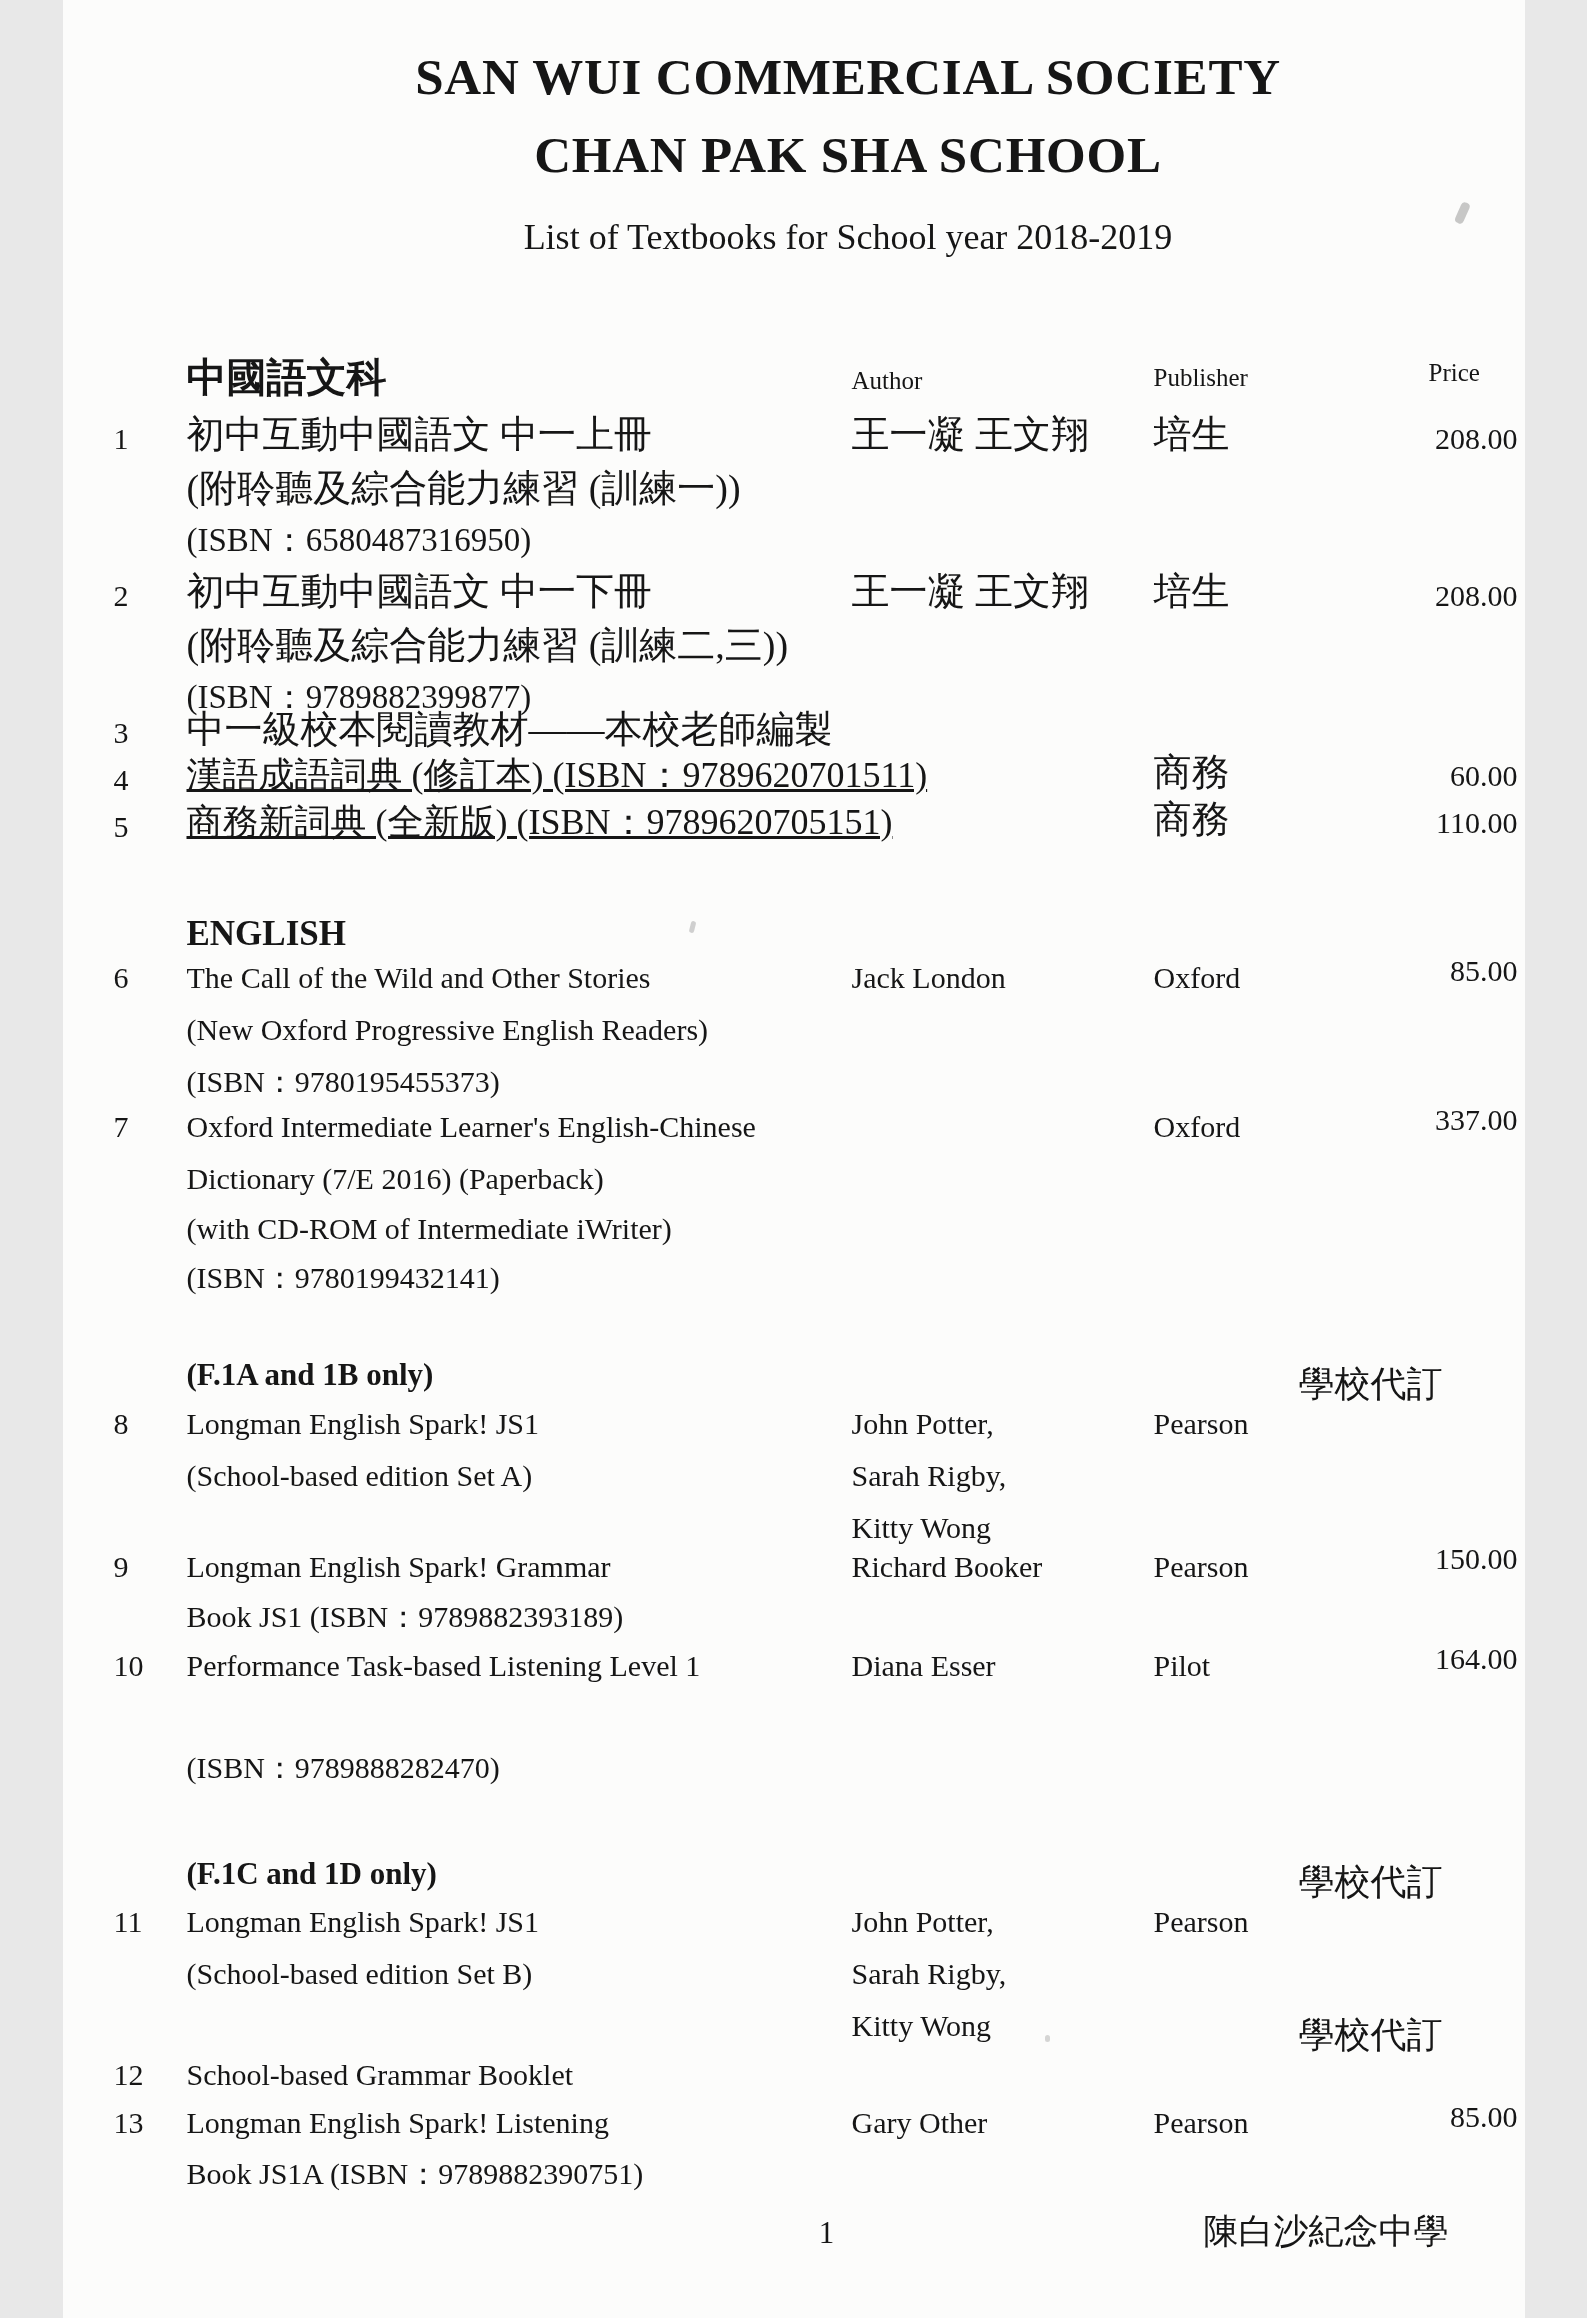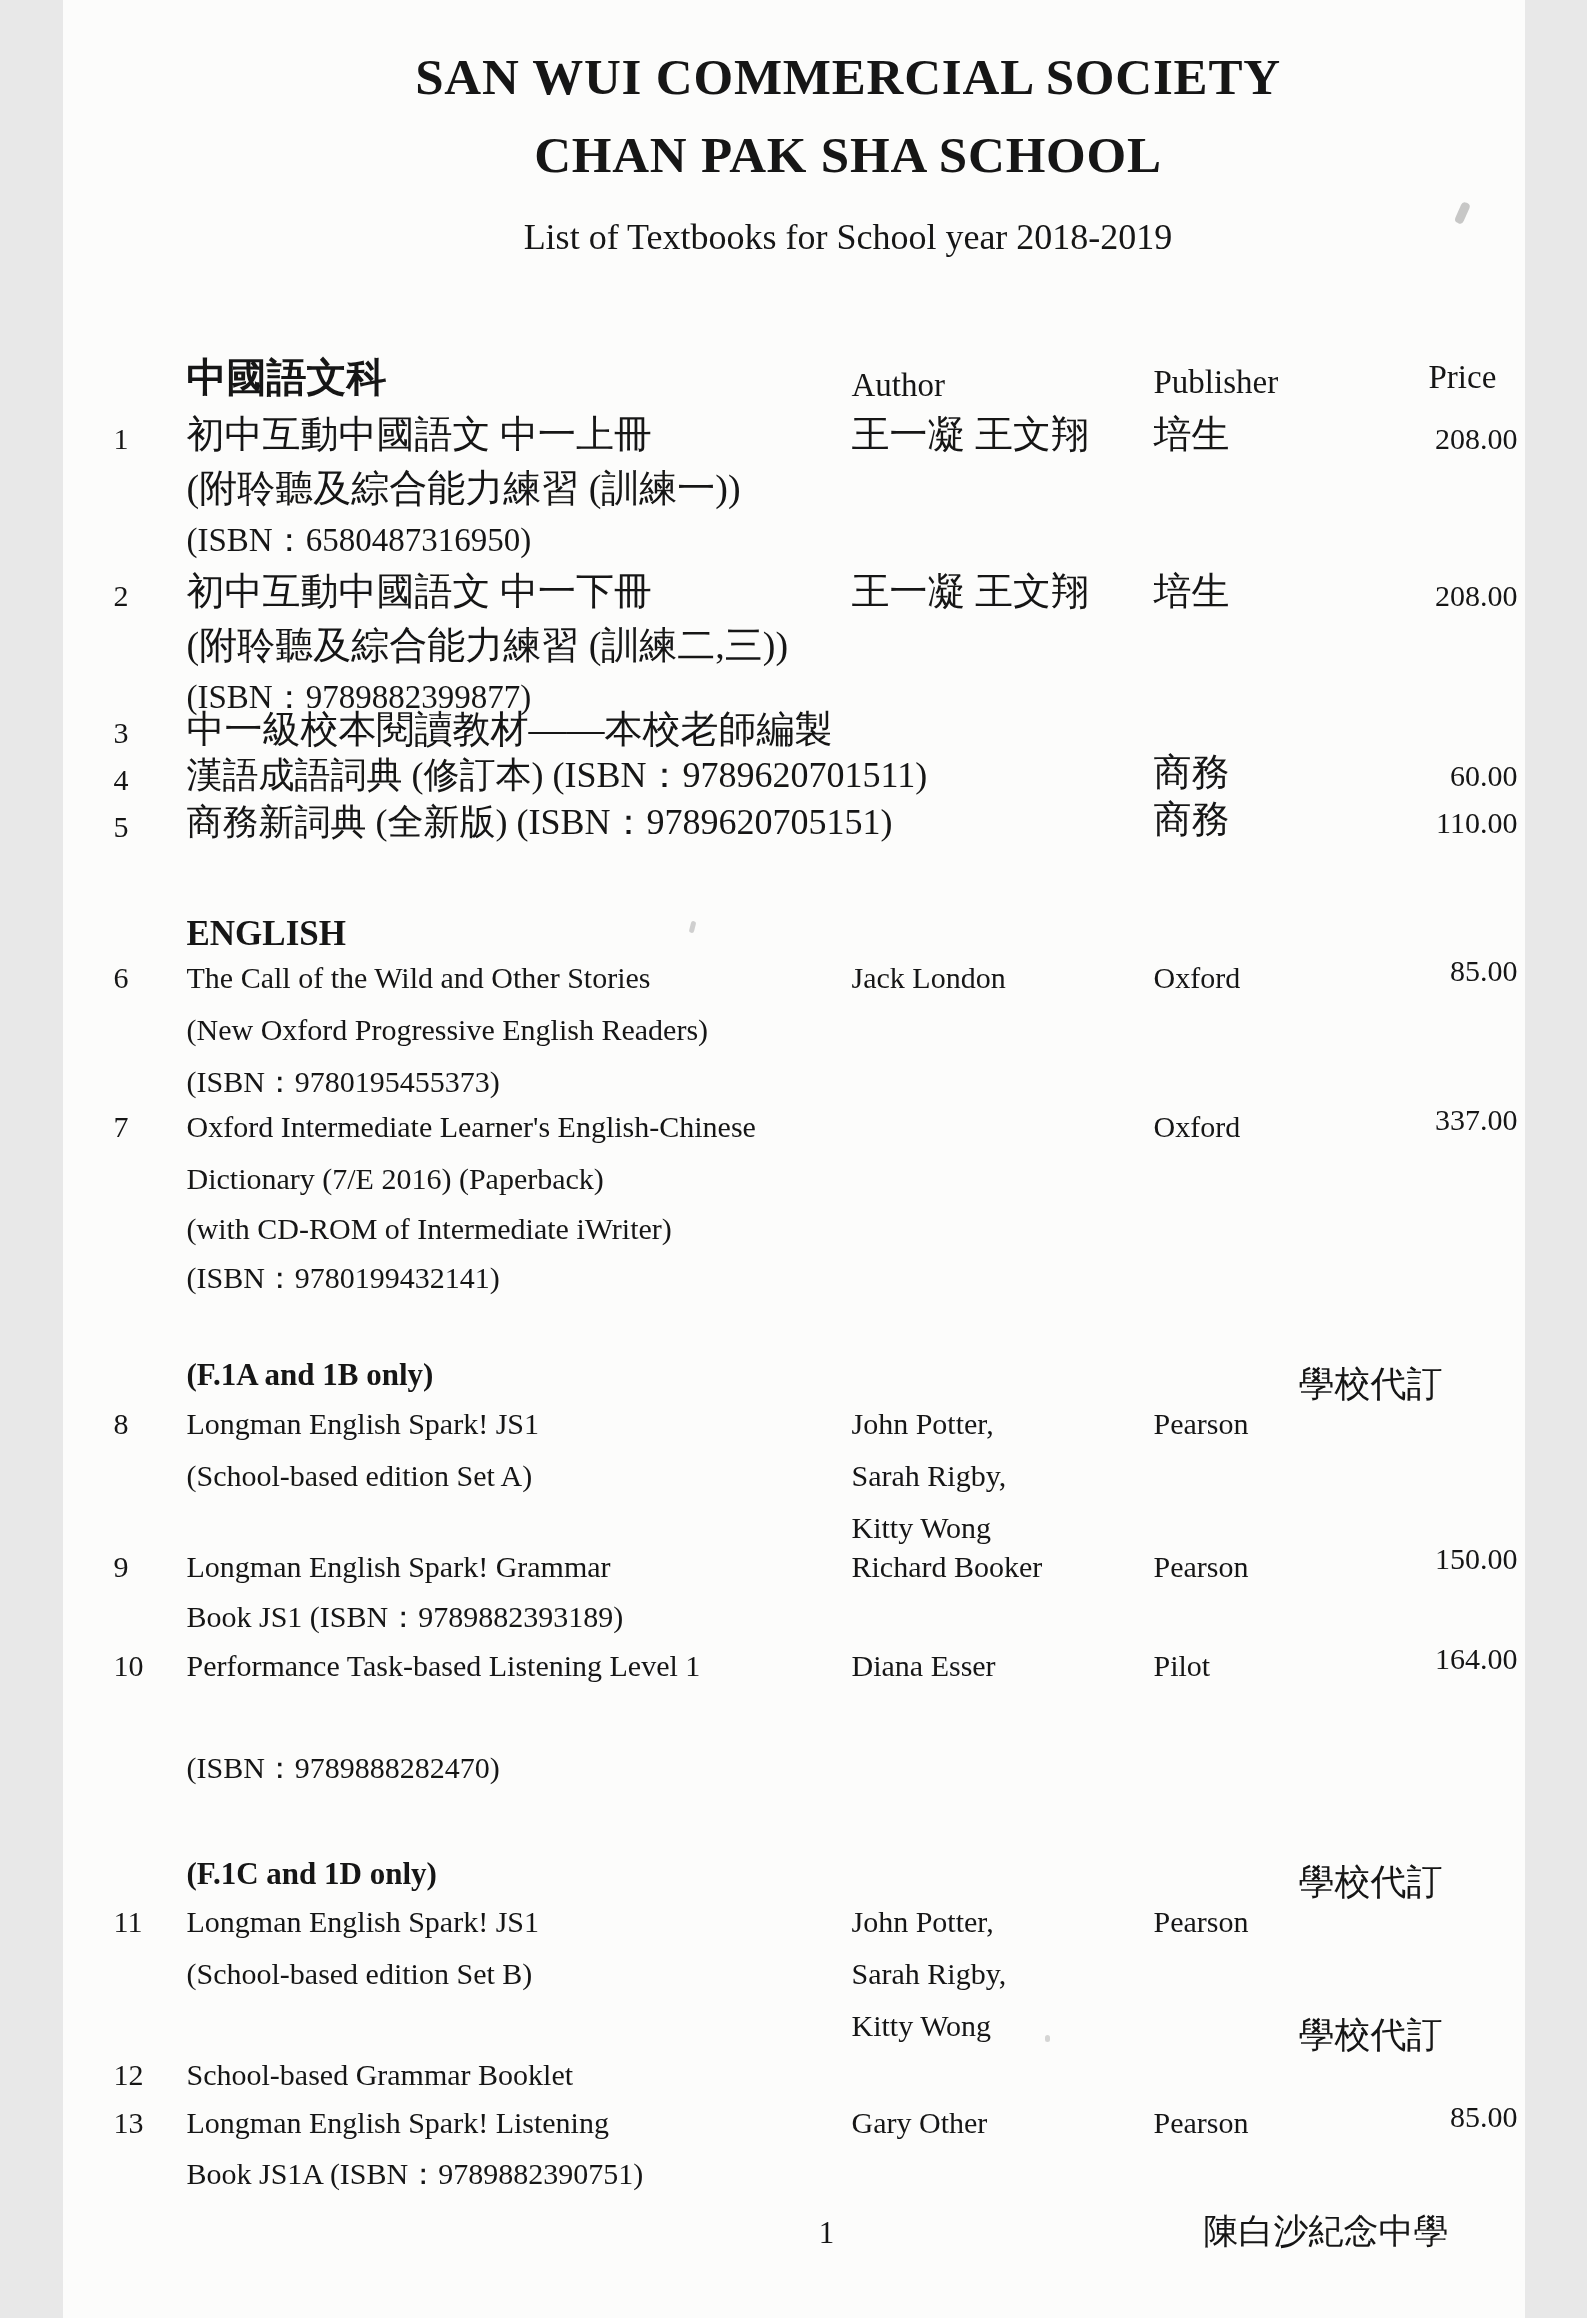--- a/index.html
+++ b/index.html
@@ -8,29 +8,29 @@
     width:1462px;height:2319px;
     margin:0 auto;
     background:#fcfcfb;
     overflow:hidden;
     font-family:"Liberation Serif","DejaVu Serif",serif;
     color:#161616;
   }
   .ln{position:absolute;white-space:nowrap;line-height:1.15;}
   .lat{font-size:30px;}
   .cjk{font-size:38px;}
-  .cjk-mid{font-size:36px;}
+  .cjk-mid{font-size:36px;text-decoration:underline;}
   .isbn-cjk{font-size:33px;}
   .center-band{left:0;width:1571px;text-align:center;}
   .t1{font-size:51px;font-weight:bold;letter-spacing:0.8px;}
   .sub{font-size:36px;}
   .sec-cjk{font-size:40px;font-weight:bold;}
   .sec-lat{font-size:35px;font-weight:bold;}
   .sec-sub{font-size:31px;font-weight:bold;}
-  .colh{font-size:33px;}
+  .colh{font-size:25px;}
   .num{left:51px;width:50px;font-size:30px;}
   .titlecol{left:124px;}
   .auth{left:789px;}
   .pub{left:1091px;}
   .price{left:1273px;width:182px;text-align:right;font-size:30px;}
   .order{left:1236px;width:211px;text-align:left;font-size:36px;}
   .cbx{
     position:absolute;left:1480px;width:30px;height:35px;
     border:2.5px solid #2d2d2d;background:#fcfcfb;
   }

